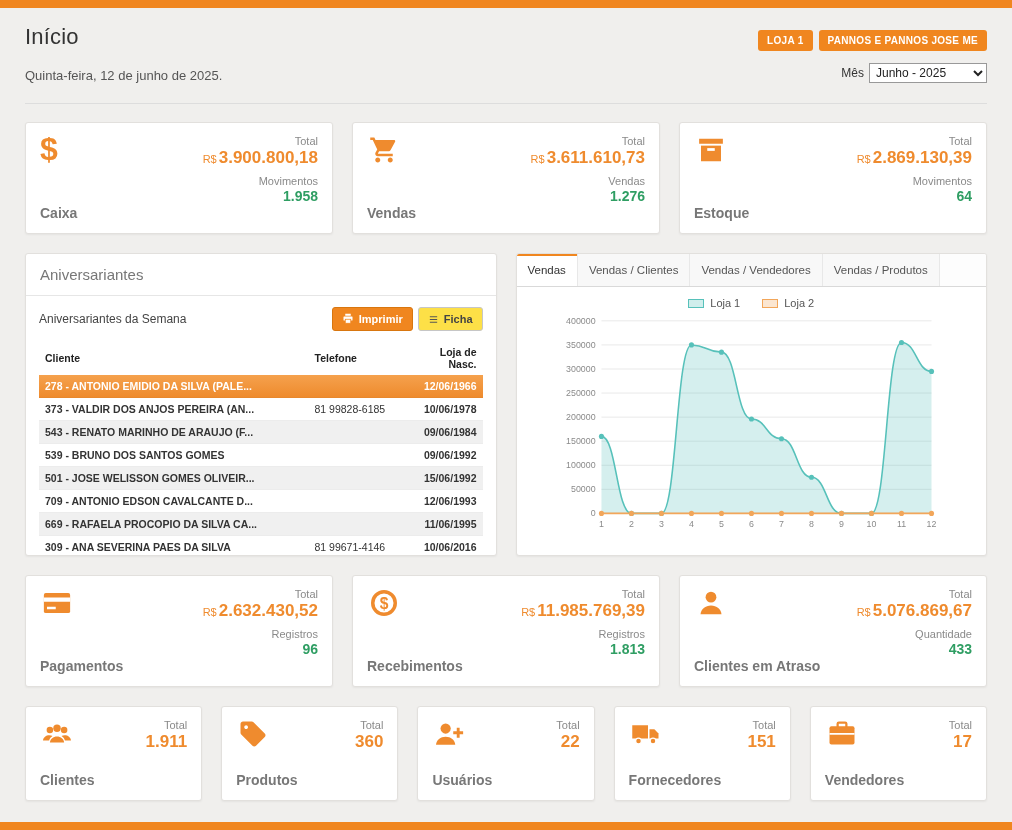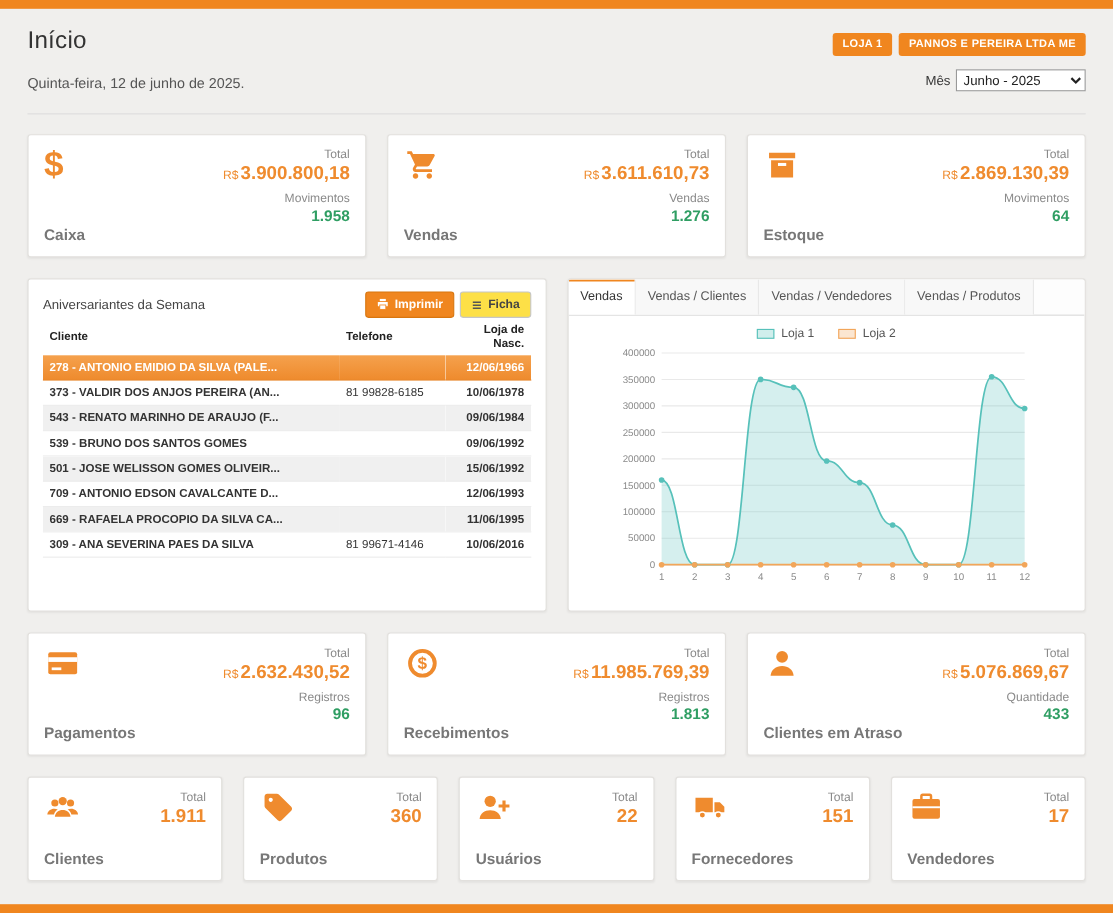--- a/index.html
+++ b/index.html
@@ -80,21 +80,21 @@
     padding: 5px 9px; border: 1px solid #d8760f; border-radius: 3px; cursor: pointer; font-family: inherit;
   }
   .btn-light {
     display: inline-flex; align-items: flex-end; gap: 5px;
     background: #fde047; color: #444; font-size: 11px; font-weight: bold;
     padding: 5px 9px; border: 1px solid #c6c6c6; border-radius: 3px; cursor: pointer; font-family: inherit;
   }
   .btn-orange svg { width: 12px; height: 12px; }
   .btn-light svg { width: 11px; height: 11px; }
 
-  table.bdays { width: 100%; border-collapse: collapse; font-size: 10.5px; table-layout: fixed; }
+  table.bdays { width: 100%; border-collapse: collapse; margin-top: 10px; font-size: 10.5px; table-layout: fixed; }
   table.bdays th { text-align: left; color: #222; font-size: 10.5px; padding: 5px 6px; }
   table.bdays td { padding: 5px 6px; border-bottom: 1px solid #ececec; color: #333; overflow: hidden; white-space: nowrap; text-overflow: ellipsis; }
   table.bdays .c-client { width: auto; font-weight: bold; }
   table.bdays .c-phone  { width: 96px; }
   table.bdays .c-date   { width: 78px; text-align: right; font-weight: bold; }
   table.bdays th.c-date { text-align: right; }
   tbody tr:nth-child(odd) { background: #f0f0f0; }
   tbody tr.selected { background: linear-gradient(180deg, #f5a14d, #ee8a2c); }
   tbody tr.selected td { color: #fff; border-bottom-color: #e8882d; }
 
@@ -118,21 +118,21 @@
 <body>
 
 <div class="topbar"></div>
 
 <div class="container">
 
   <div class="header-row">
     <h1 class="page-title">Início</h1>
     <div class="header-buttons">
       <button class="pill-btn">LOJA 1</button>
-      <button class="pill-btn">PANNOS E PEREIRA LTDA ME</button>
+      <button class="pill-btn">PANNOS E PANNOS JOSE ME</button>
     </div>
   </div>
 
   <div class="date-row">
     <div class="date-text">Quinta-feira, 12 de junho de 2025.</div>
     <div class="month-box">
       <span>Mês</span>
       <select>
         <option>Junho - 2025</option>
       </select>
@@ -192,20 +192,21 @@
         <span class="spacer6"></span>
         <span class="muted-label">Movimentos</span>
         <span class="count-value">64</span>
       </div>
     </div>
   </div>
 
   <div class="middle-row">
 
     <div class="panel">
+      <div class="panel-header">Aniversariantes</div>
       <div class="panel-body">
         <div class="subtitle-row">
           <span class="subtitle">Aniversariantes da Semana</span>
           <span class="btn-group">
             <button class="btn-orange">
               <svg viewBox="0 0 24 24" fill="#fff">
                   <rect x="6.5" y="1.5" width="11" height="4"></rect>
                   <rect x="3" y="7" width="18" height="8" rx="1"></rect>
                   <rect x="6.5" y="12.5" width="11" height="8" stroke="#f0861f" stroke-width="1.5"></rect>
                 </svg>

